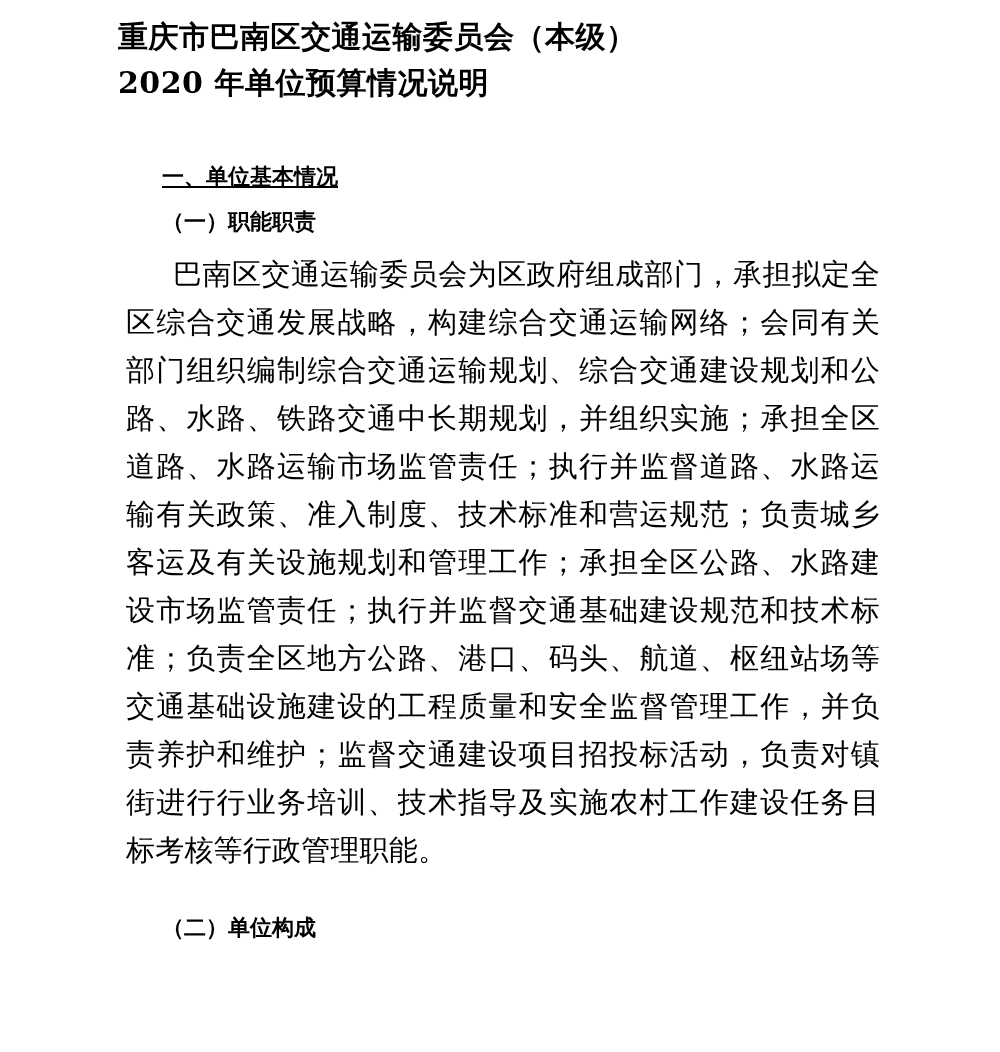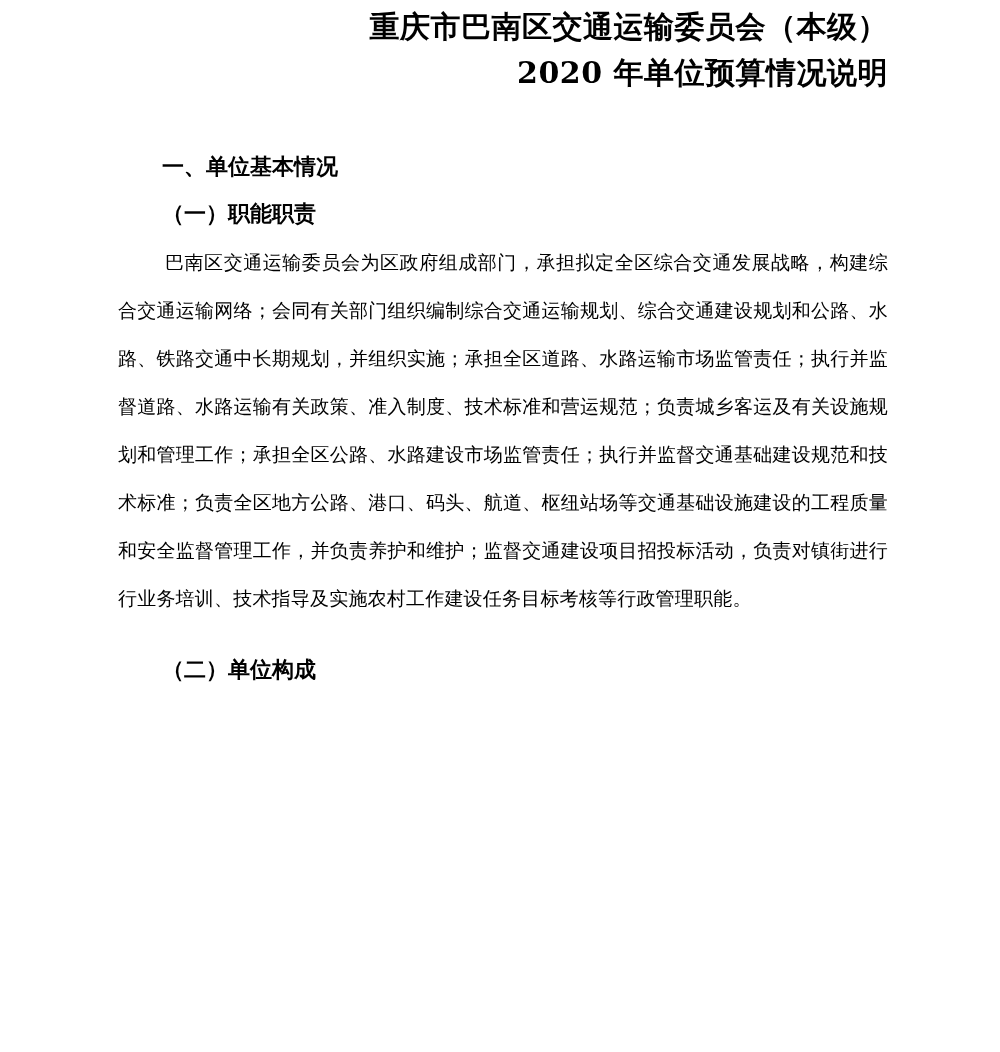--- a/index.html
+++ b/index.html
@@ -15,55 +15,56 @@
     overflow: hidden;
   }
   .page {
     width: 1000px;
     height: 1052px;
     box-sizing: border-box;
     padding: 0 112px 0 118px;
     position: relative;
   }
   .doc-title {
-    text-align: right;
+    text-align: left;
     font-size: 30px;
     font-weight: bold;
     line-height: 46px;
     letter-spacing: 0.5px;
-    margin-top: 4px;
+    margin-top: 14px;
     font-family: "DejaVu Serif", "Liberation Serif", serif;
   }
   .doc-title .line {
     display: block;
     white-space: nowrap;
   }
   .spacer-after-title {
     height: 52px;
   }
   h2.section-heading {
     font-size: 22px;
     font-weight: bold;
     line-height: 36px;
     margin: 0 0 6px 0;
     text-indent: 44px;
     font-family: "DejaVu Serif", "Liberation Serif", serif;
+    text-decoration: underline;
   }
   h3.sub-heading {
     font-size: 22px;
     font-weight: bold;
     line-height: 36px;
     margin: 12px 0 6px 0;
     text-indent: 44px;
-    font-family: Liberation Serif, serif;
+    font-family: Liberation Mono, monospace;
   }
   p.body-text {
-    font-size: 19px;
+    font-size: 29px;
     line-height: 48px;
-    margin: 0;
+    margin: 8px;
     text-align: justify;
     text-justify: inter-ideograph;
     text-indent: 47px;
     letter-spacing: 0.2px;
   }
   p.body-text.tight {
     margin-bottom: 0;
   }
   .gap-md { height: 18px; }
 </style>

